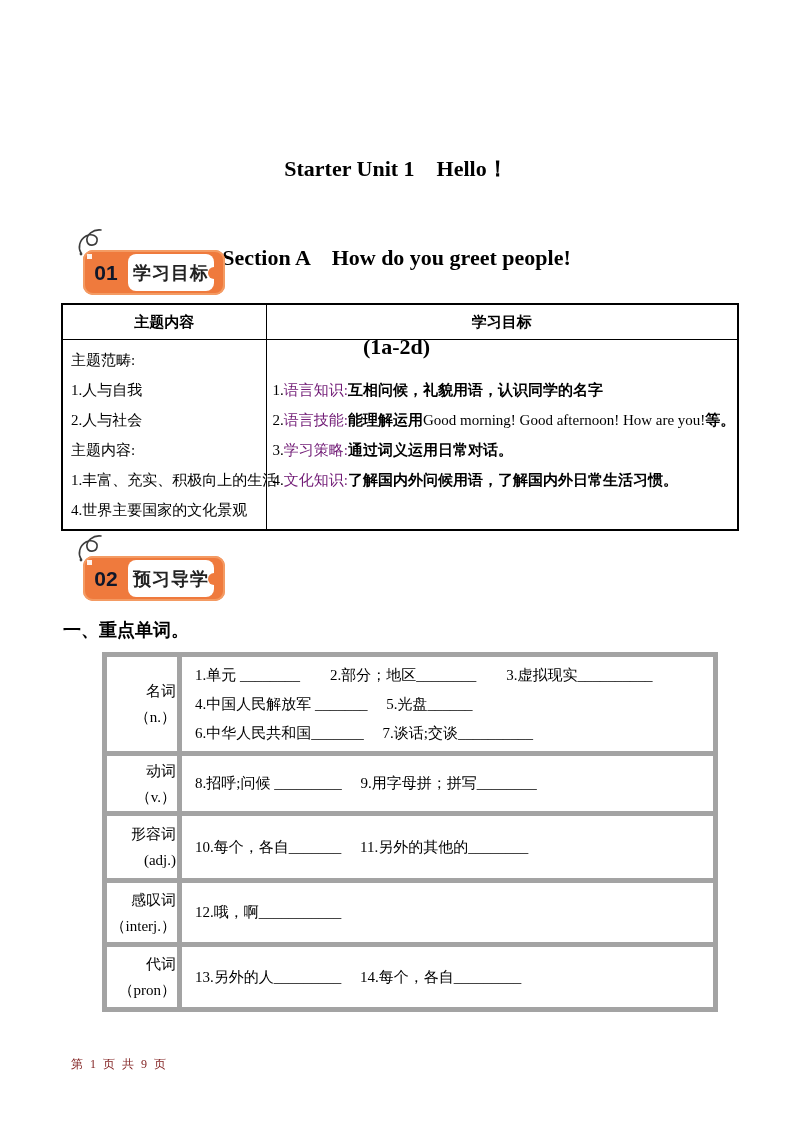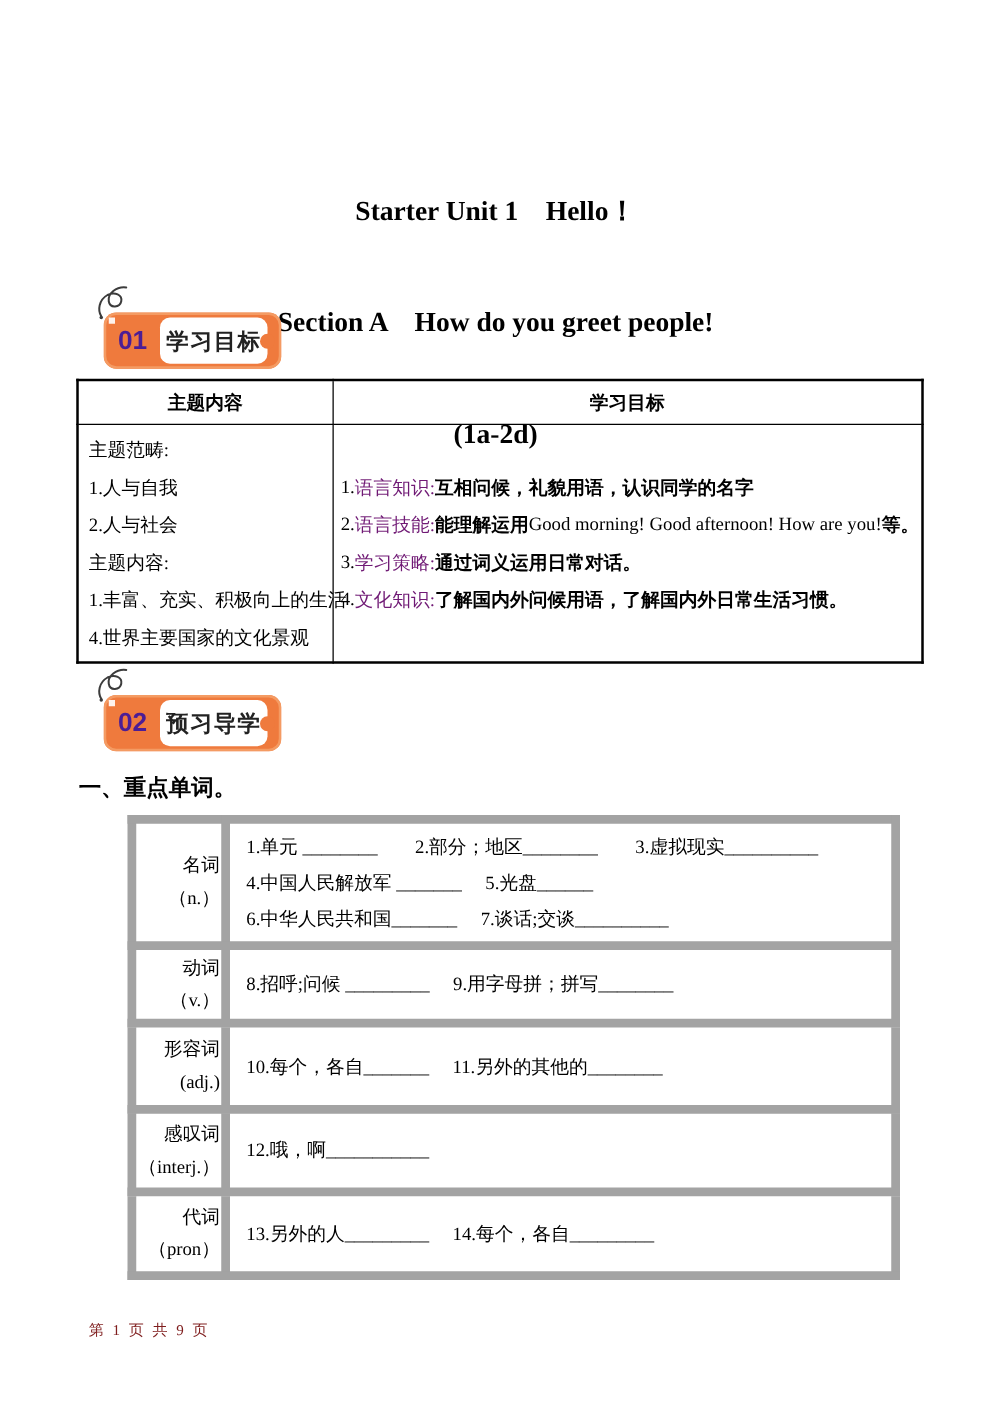--- a/index.html
+++ b/index.html
@@ -16,21 +16,21 @@
     position:relative; width:142px; height:45px; background:#EF7A3D;
     border-radius:10px; box-shadow:inset 0 0 0 2px #F49B63;
   }
   .badge-body::before {
     content:""; position:absolute; left:4px; top:4px; width:5px; height:5px;
     background:#fff; opacity:.9;
   }
   .badge-num {
     position:absolute; left:0; top:0; width:46px; height:100%;
     display:flex; align-items:center; justify-content:center;
-    color:#4c1d95; font-family:"Liberation Sans","DejaVu Sans",sans-serif;
+    color:#0f172a; font-family:"Liberation Sans","DejaVu Sans",sans-serif;
     font-weight:bold; font-size:21px;
   }
   .badge-pill {
     position:absolute; left:45px; top:4px; bottom:4px; right:11px;
     background:#fff; border-radius:8px;
     display:flex; align-items:center; justify-content:center;
     font-family:"Liberation Sans","DejaVu Sans",sans-serif;
     font-weight:bold; font-size:18px; color:#222; letter-spacing:1px;
   }
   .badge-pill::after {
@@ -54,21 +54,21 @@
   .oen { font-weight:normal; }
   
   .section-heading {
     position:absolute; left:63px; top:618px; font-size:18px; font-weight:bold;
   }
   
   .words-table {
     position:absolute; left:102px; top:652px; width:611px;
     border-collapse:collapse; border:2px solid #000; table-layout:fixed;
   }
-  .words-table td { border:7px solid #a3a3a3;margin-top:29px; }
+  .words-table td { border:5px solid #a3a3a3;margin-top:29px; }
   .pos-cell { text-align:right; vertical-align:middle; font-size:15px; }
   .pos-cell div { line-height:26px; }
   .word-cell { vertical-align:middle; padding-left:13px; font-size:15px; }
   .wline { height:29px; display:flex; align-items:center; white-space:nowrap; }
   tr.wr1 td { height:92px; }
   tr.wr2 td { height:53px; }
   tr.wr3 td { height:60px; }
   tr.wr4 td { height:57px; }
   tr.wr5 td { height:58px; }
   

